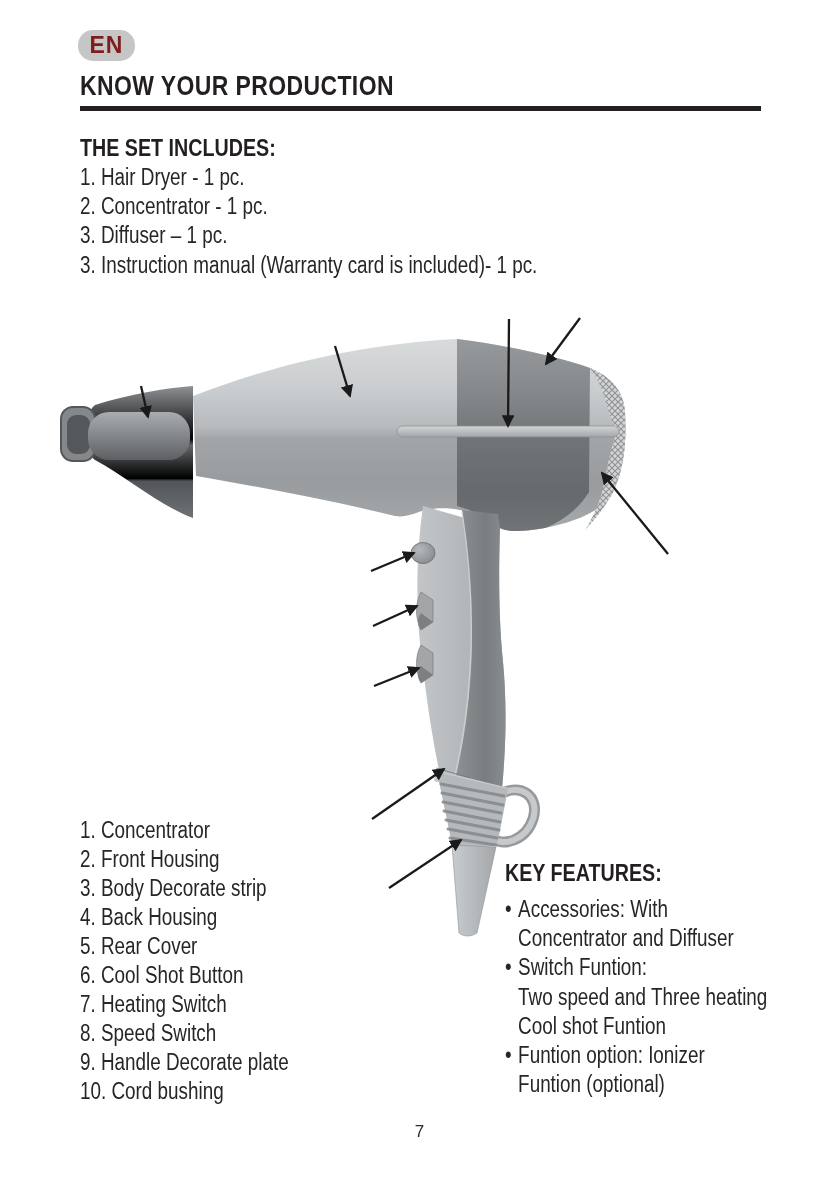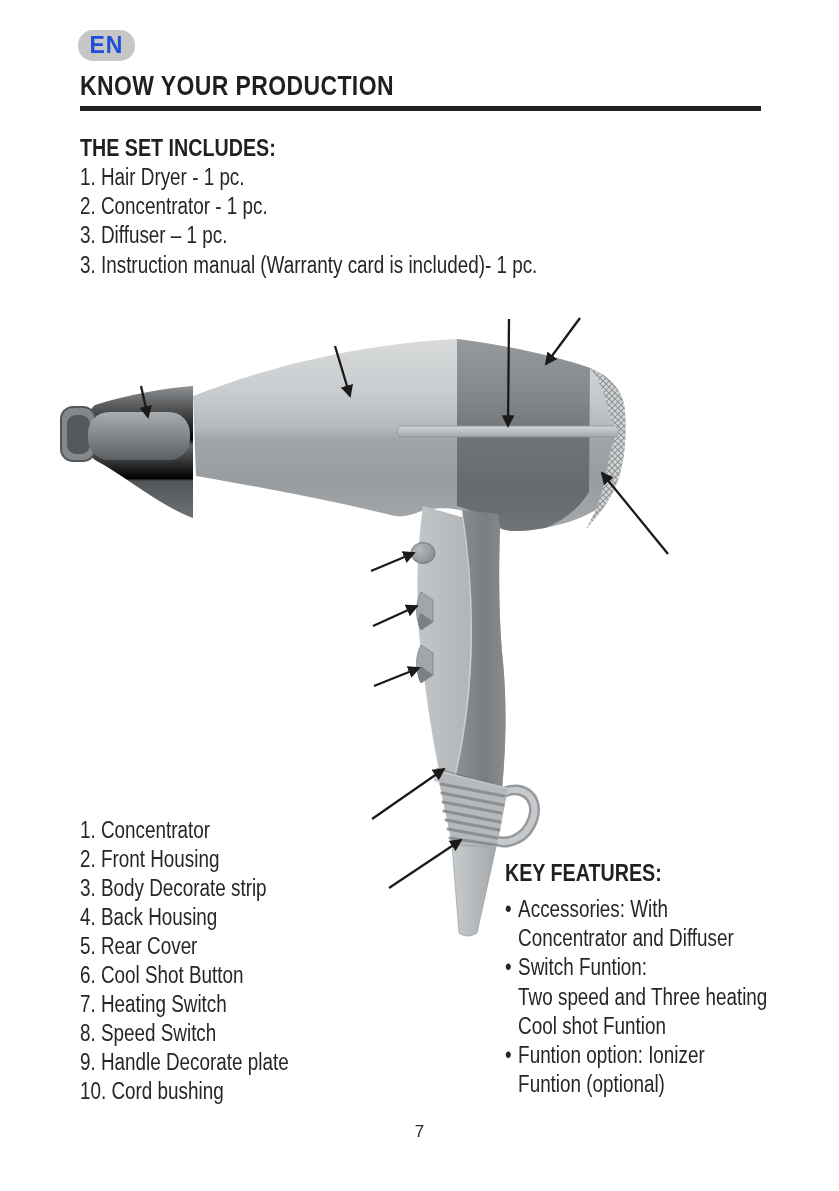--- a/index.html
+++ b/index.html
@@ -2,21 +2,21 @@
 <html><head>
 <meta charset="utf-8">
 <style>
   html,body{margin:0;padding:0;background:#e8e8e8;}
   .page{position:relative;width:839px;height:1191px;background:#ffffff;overflow:hidden;
         font-family:"Liberation Sans","DejaVu Sans",sans-serif;color:#262626;}
   .abs{position:absolute;}
   .cond{transform:scaleX(0.82);transform-origin:0 0;white-space:nowrap;}
   .badge{left:78px;top:30px;width:57px;height:31px;background:#c6c6c6;border-radius:15px;
          display:flex;align-items:center;justify-content:center;
-         color:#1d4ed8;font-weight:bold;font-size:23px;letter-spacing:1px;}
+         color:#7f1d1d;font-weight:bold;font-size:23px;letter-spacing:1px;}
   .title{left:80px;top:70px;font-size:28px;font-weight:bold;letter-spacing:.5px;color:#231f20;}
   .rule{left:80px;top:106px;width:681px;height:5px;background:#231f20;}
   .set-block{left:80px;top:133px;}
   .set-heading{font-size:24px;font-weight:bold;line-height:30px;color:#231f20;}
   .set-item{font-size:23px;line-height:29.2px;}
   .parts-block{left:80px;top:816px;}
   .part-item{font-size:23px;line-height:29px;}
   .kf-block{left:505px;top:858px;}
   .kf-heading{font-size:24px;font-weight:bold;line-height:30px;color:#231f20;margin-bottom:7px;}
   .kf-row{display:flex;font-size:23px;line-height:29.2px;}

